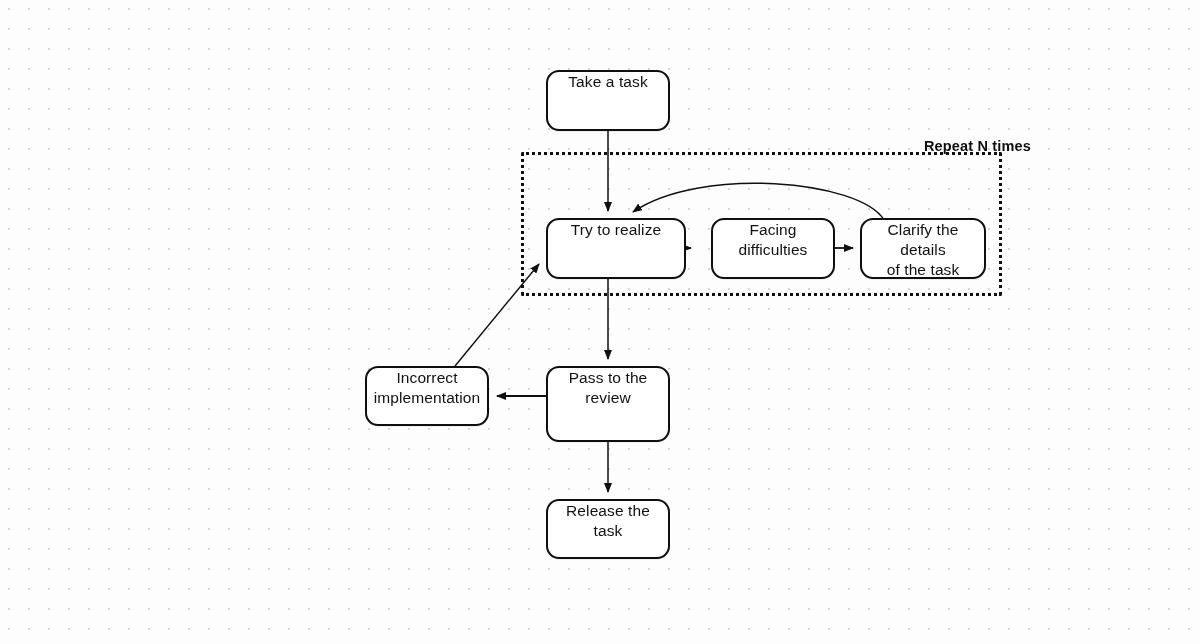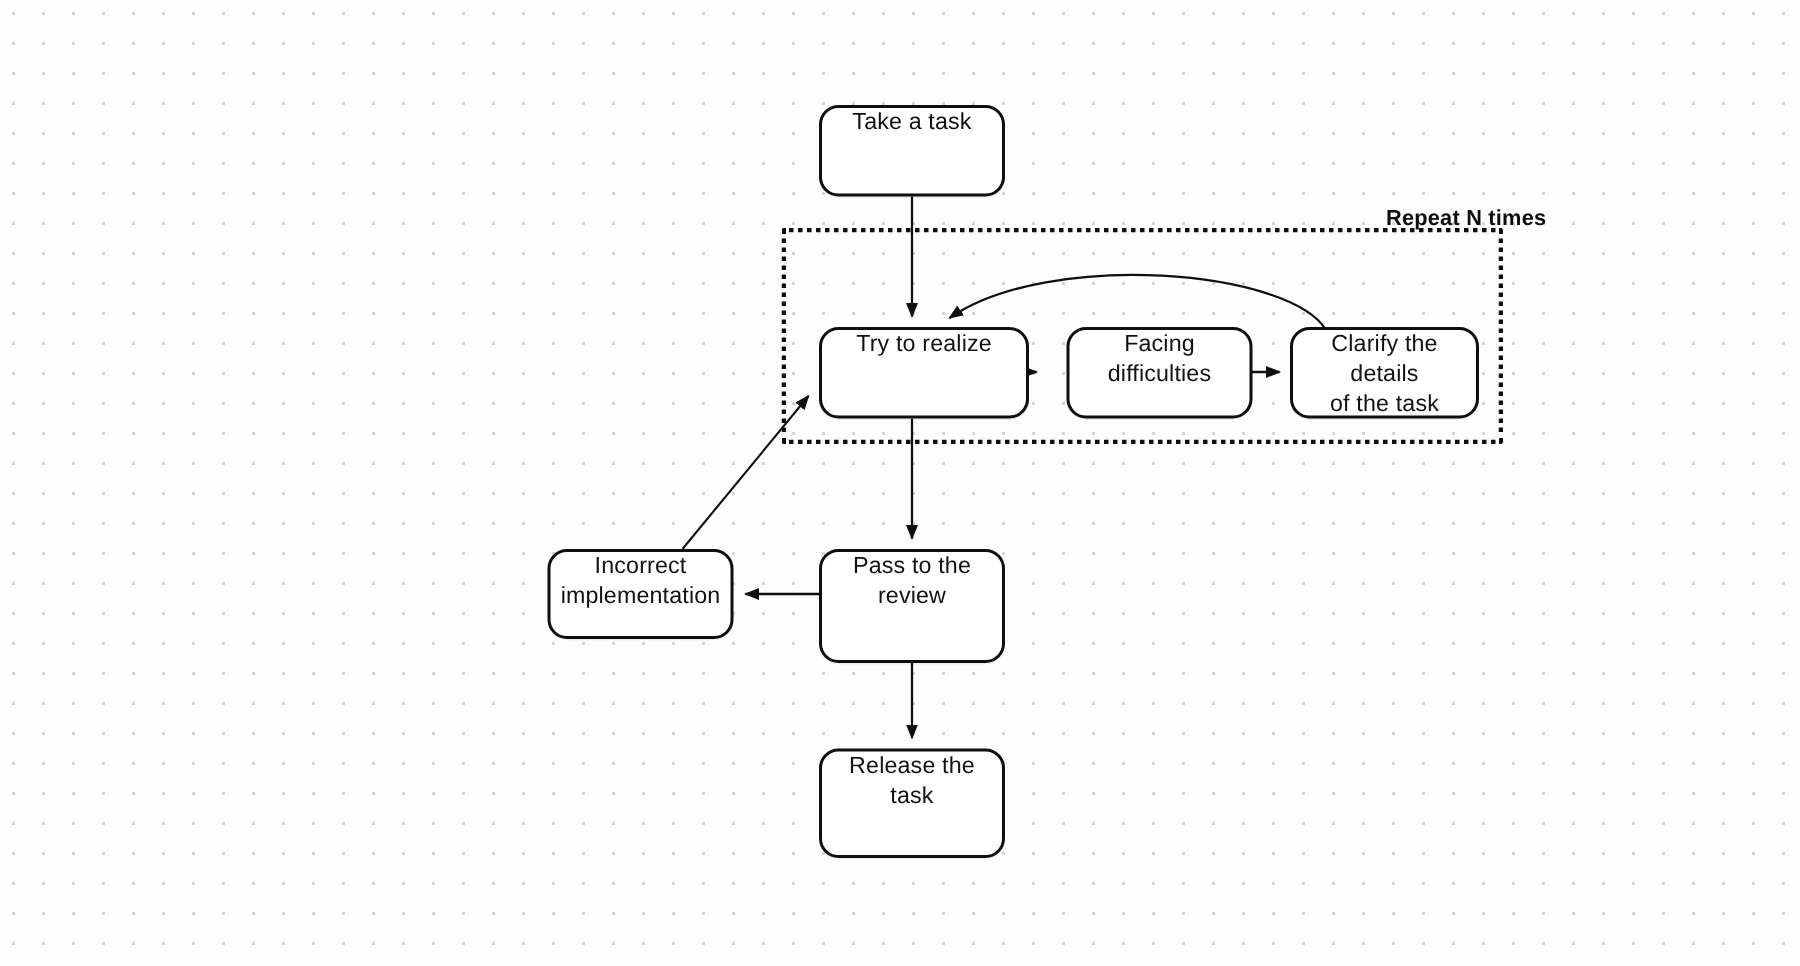--- a/index.html
+++ b/index.html
@@ -123,18 +123,18 @@
   <div class="node" style="left:860px; top:218px; width:126px; height:61px;">
     <span>Clarify the details
 of the task</span>
   </div>
 
   <div class="node" style="left:546px; top:366px; width:124px; height:76px;">
     <span>Pass to the
 review</span>
   </div>
 
-  <div class="node" style="left:546px; top:499px; width:124px; height:73px;">
+  <div class="node" style="left:546px; top:499px; width:124px; height:60px;">
     <span>Release the
 task</span>
   </div>
 
 </div>
 
 </body></html>

